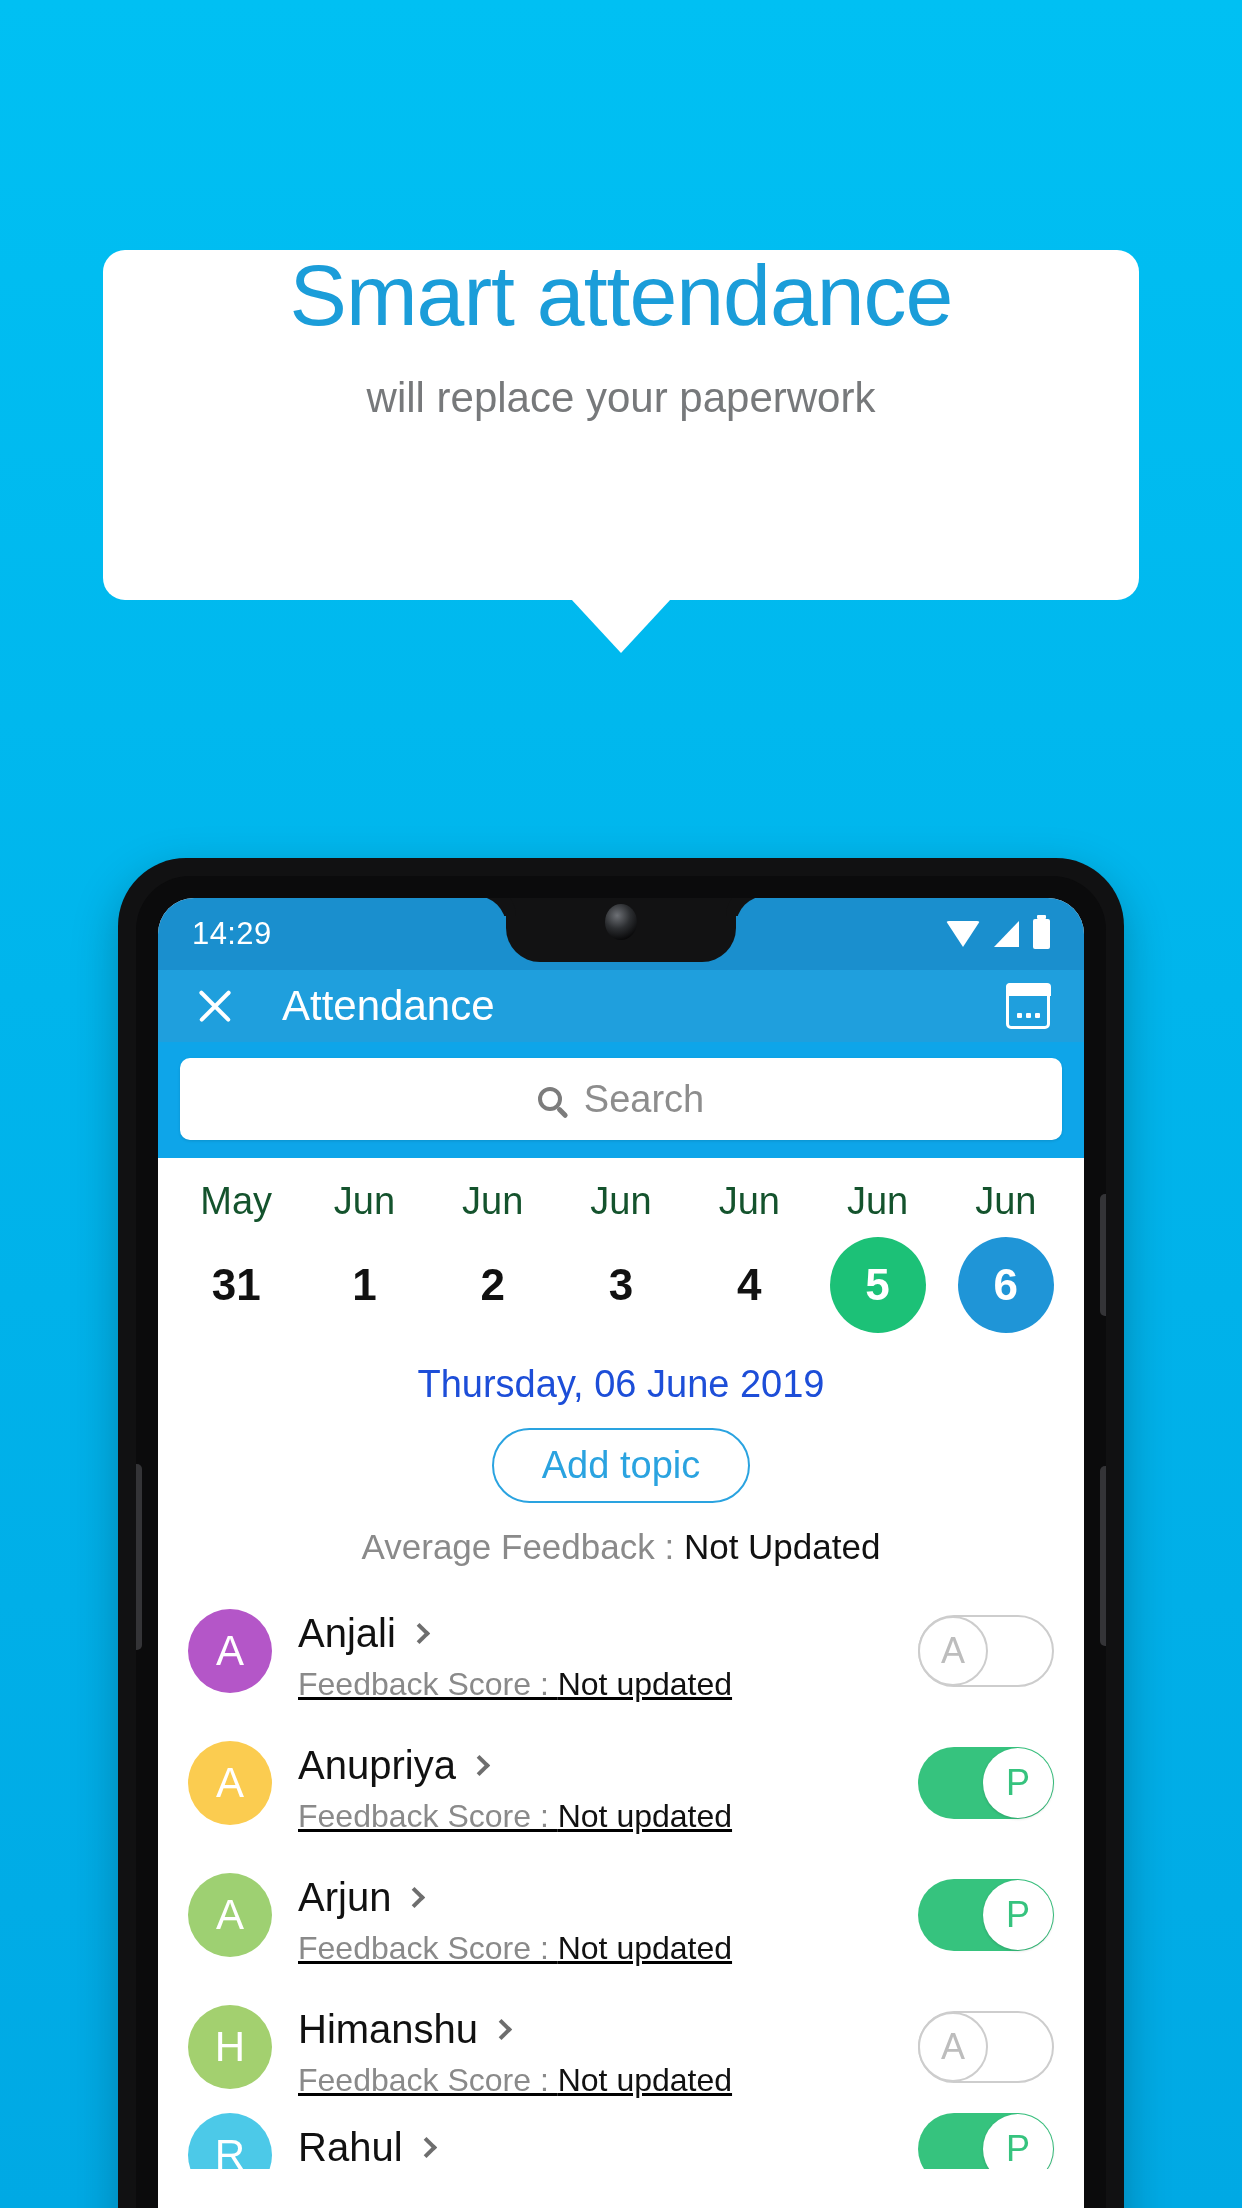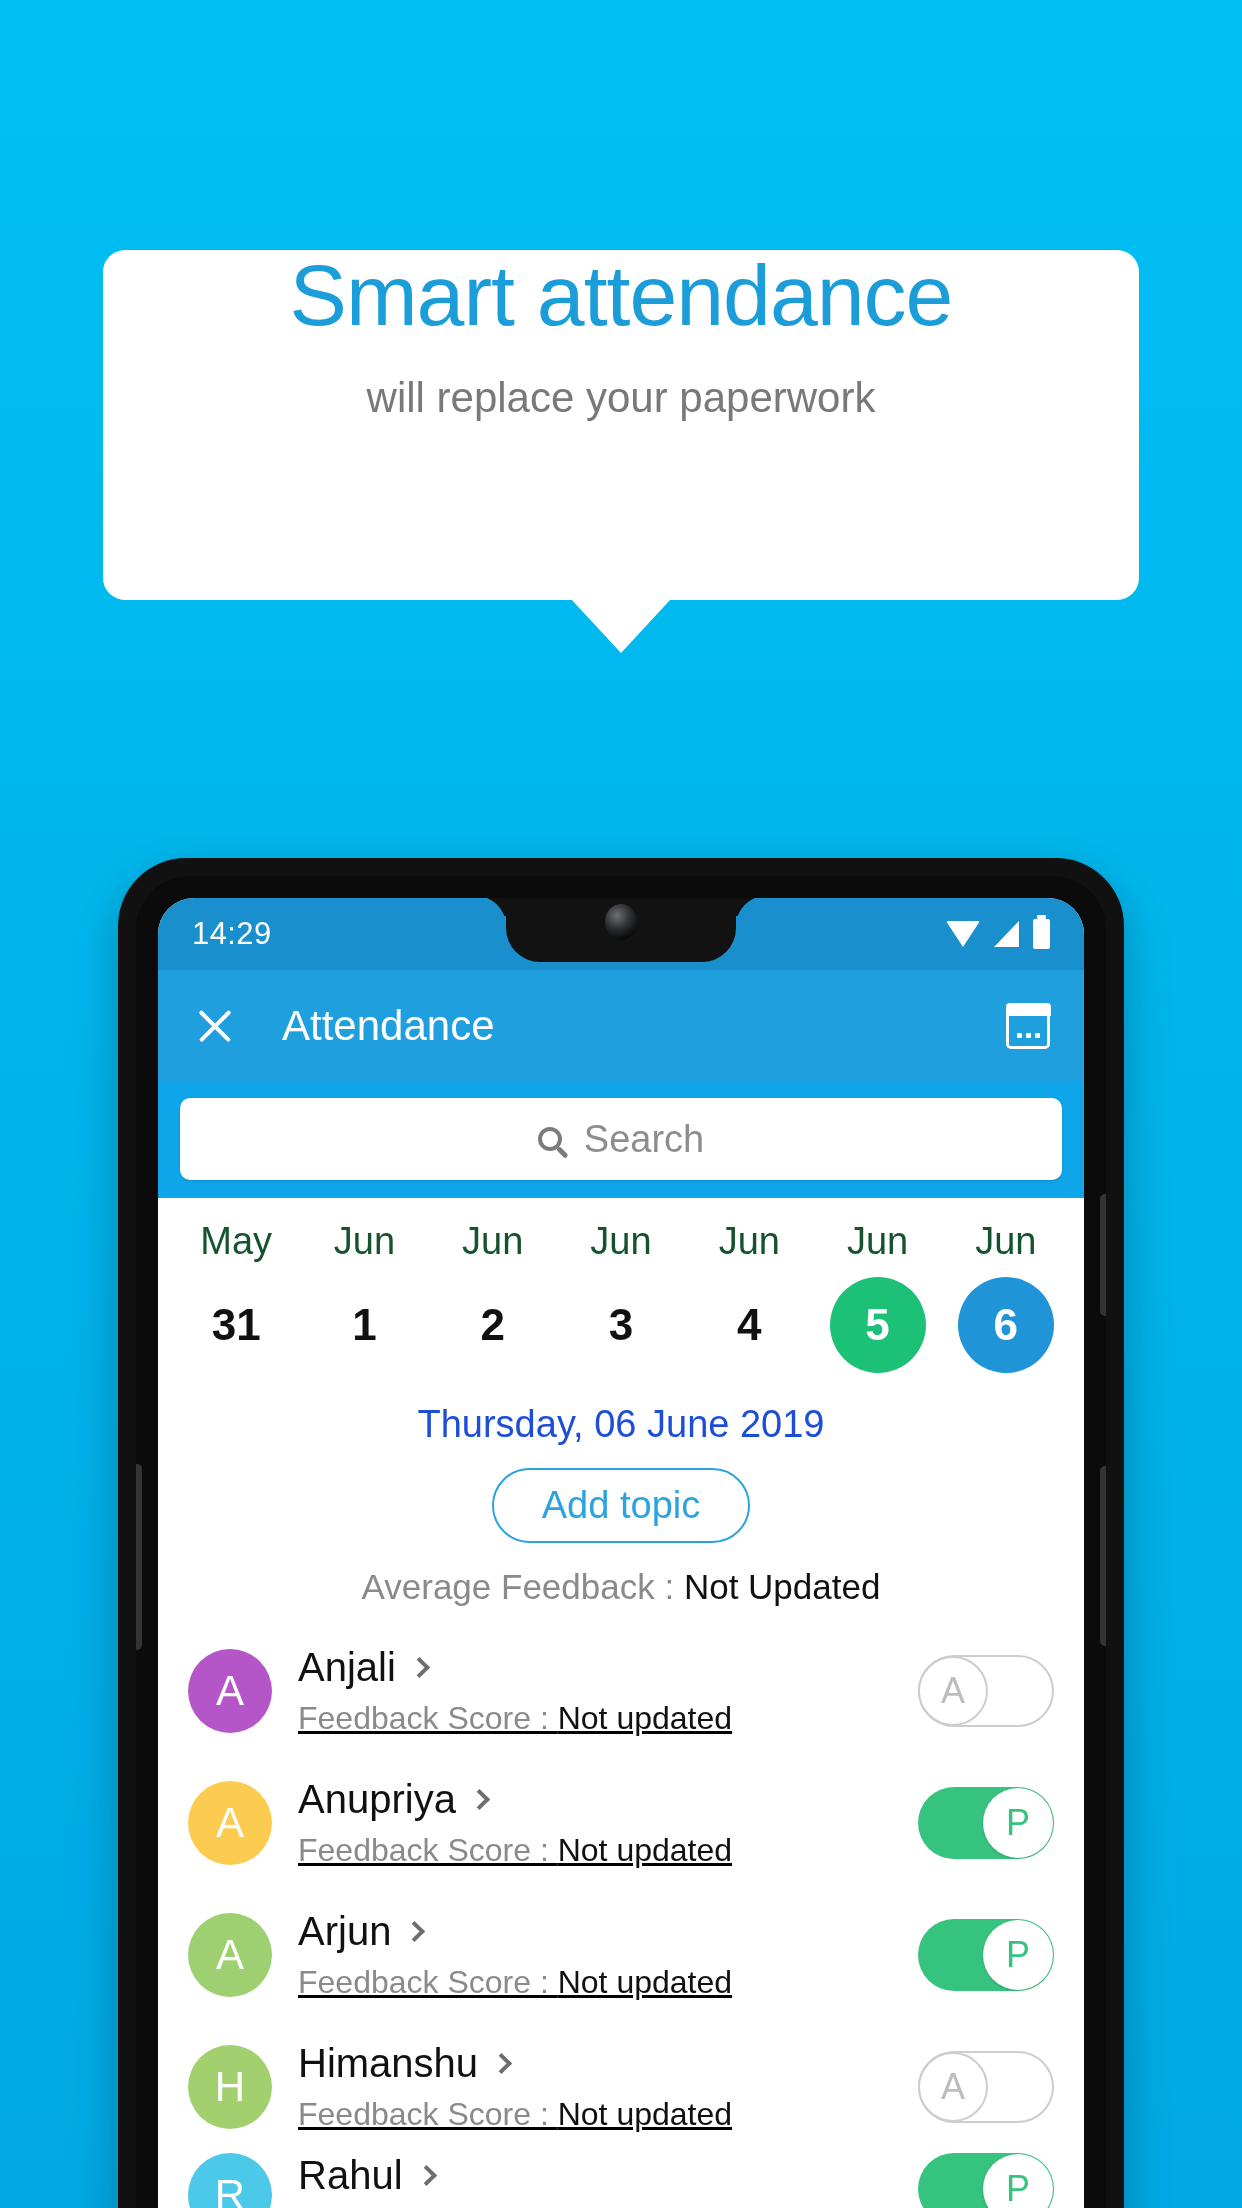--- a/index.html
+++ b/index.html
@@ -170,21 +170,21 @@
     transform: translateX(-50%);
     top: 8px;
     width: 32px;
     height: 36px;
     border-radius: 50%;
     background: radial-gradient(circle at 38% 32%, #6d7075 0%, #2c2e31 42%, #09090a 78%);
   }
 
   
   .appbar {
-    height: 112px;
+    height: 72px;
     background: #1f9fdd;
     display: flex;
     align-items: center;
     padding: 0 34px;
     color: #ffffff;
   }
   .close-icon {
     width: 46px; height: 46px;
     position: relative;
     flex: 0 0 auto;
@@ -311,21 +311,21 @@
     gap: 26px;
     min-height: 132px;
   }
   .avatar {
     width: 84px; height: 84px;
     border-radius: 50%;
     flex: 0 0 auto;
     display: flex; align-items: center; justify-content: center;
     color: #ffffff; font-size: 42px; font-weight: 400;
   }
-  .rowmid { flex: 1 1 auto; min-width: 0; }
+  .rowmid { flex: 1 1 auto; min-width: 0; margin-top: 12px; }
   .nameline { display: flex; align-items: center; gap: 16px; }
   .sname { font-size: 40px; color: #111111; }
   .chev {
     width: 15px; height: 15px;
     border-top: 4px solid #6e6e6e;
     border-right: 4px solid #6e6e6e;
     transform: rotate(45deg);
     display: inline-block;
     flex: 0 0 auto;
   }

